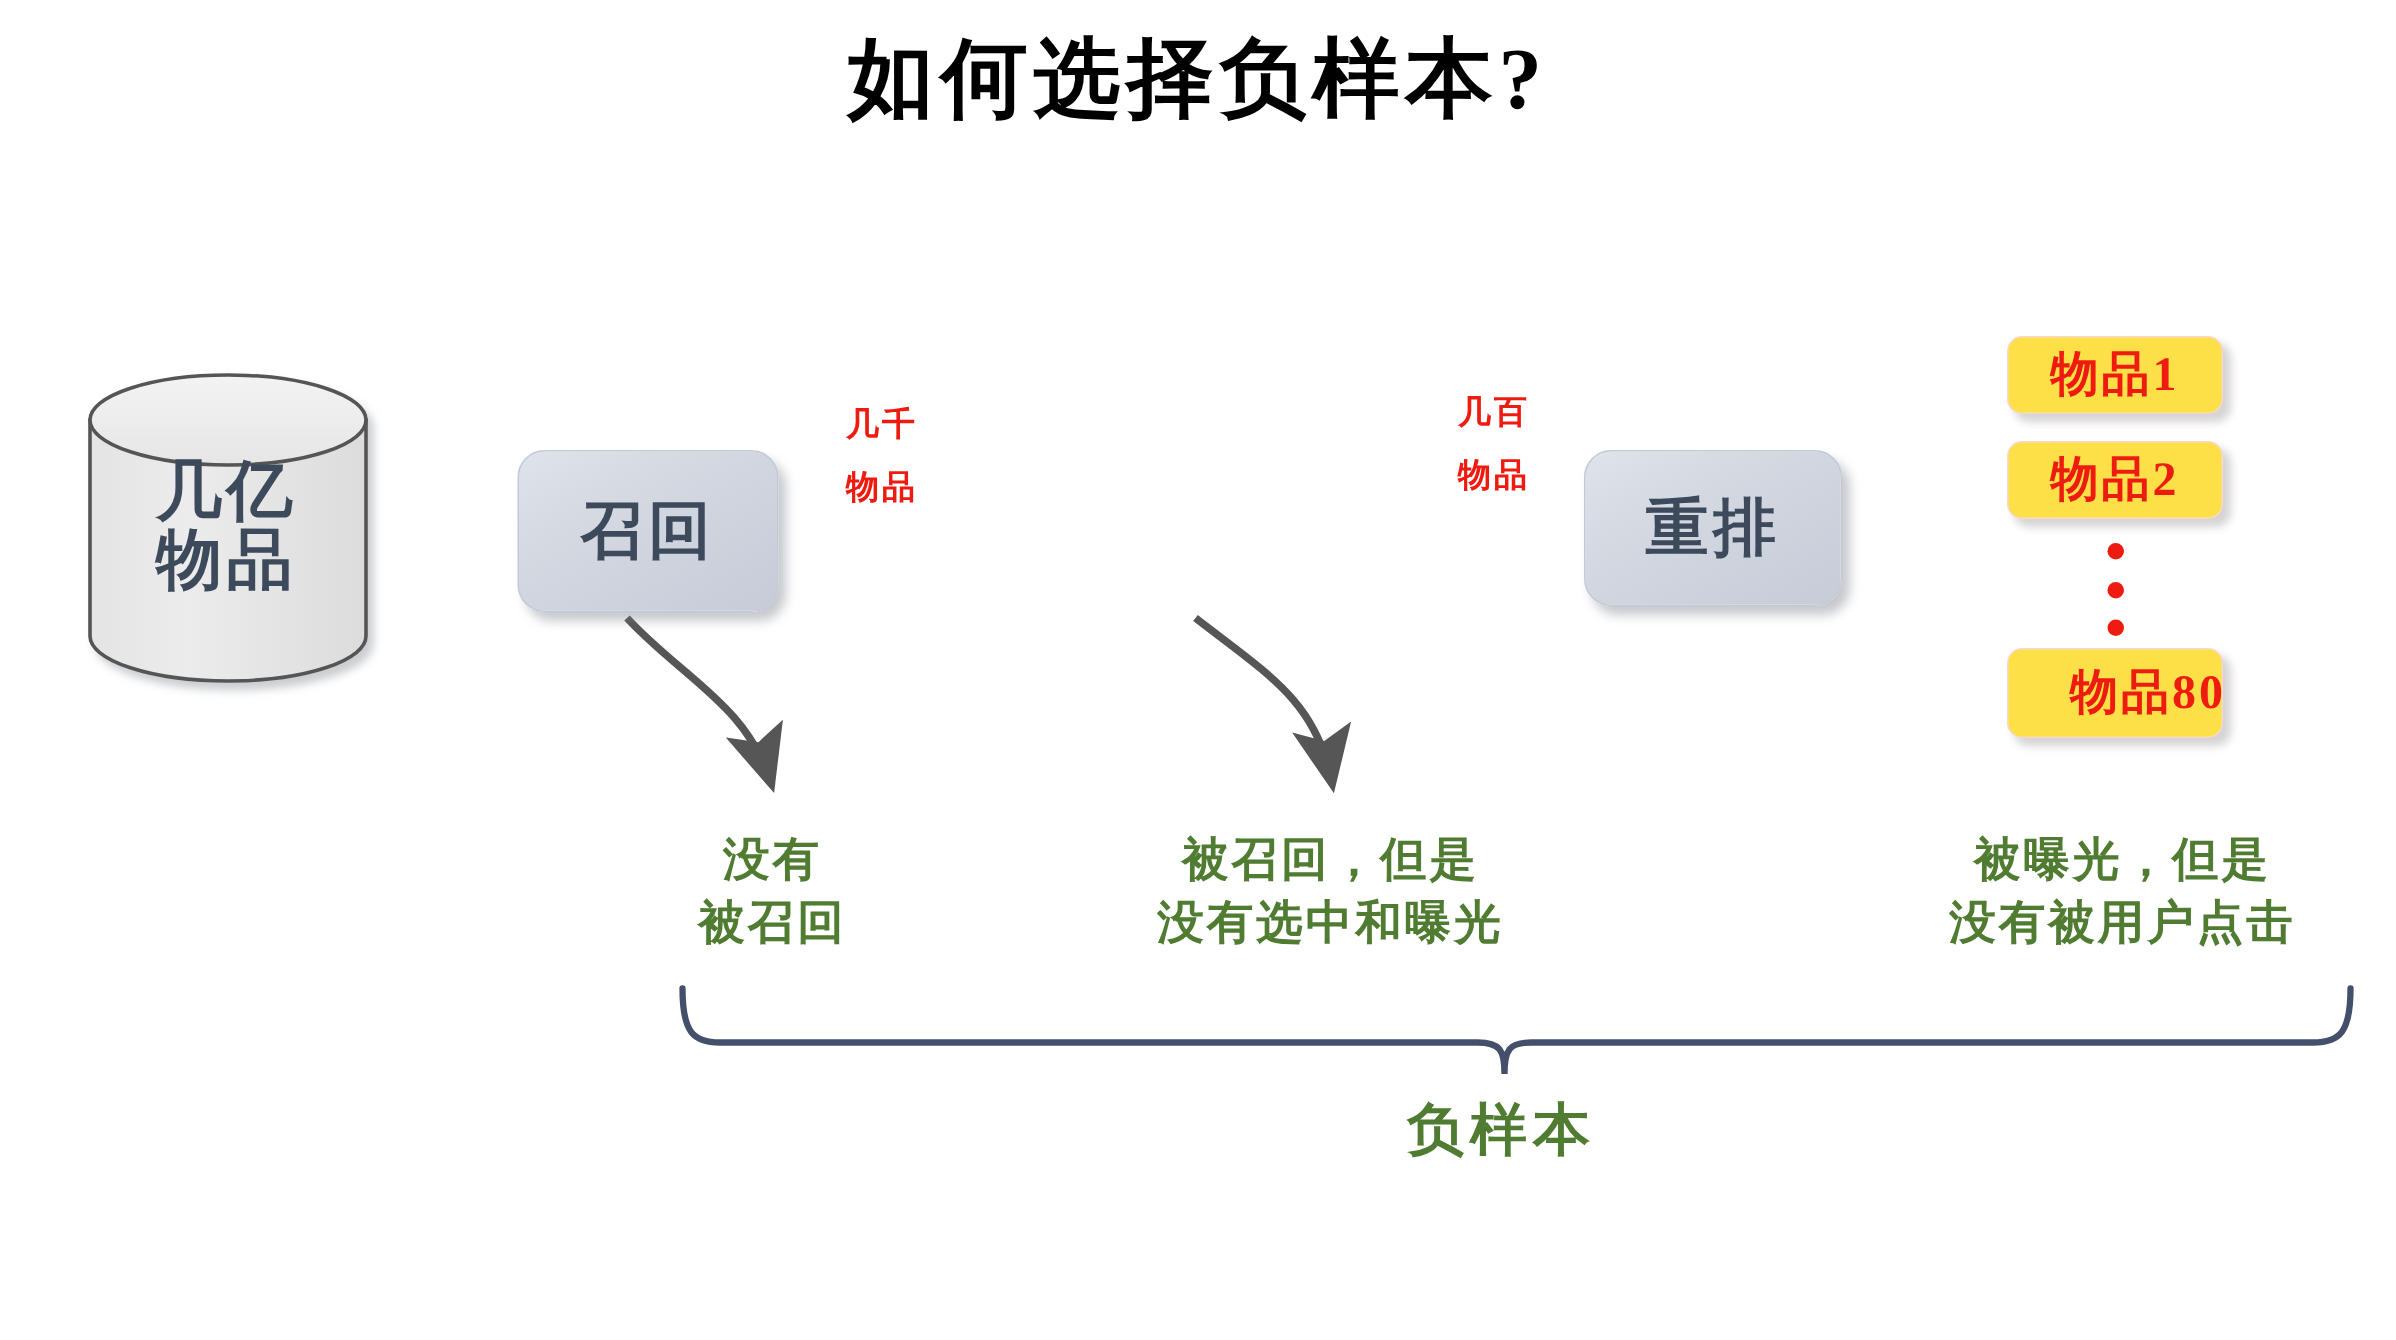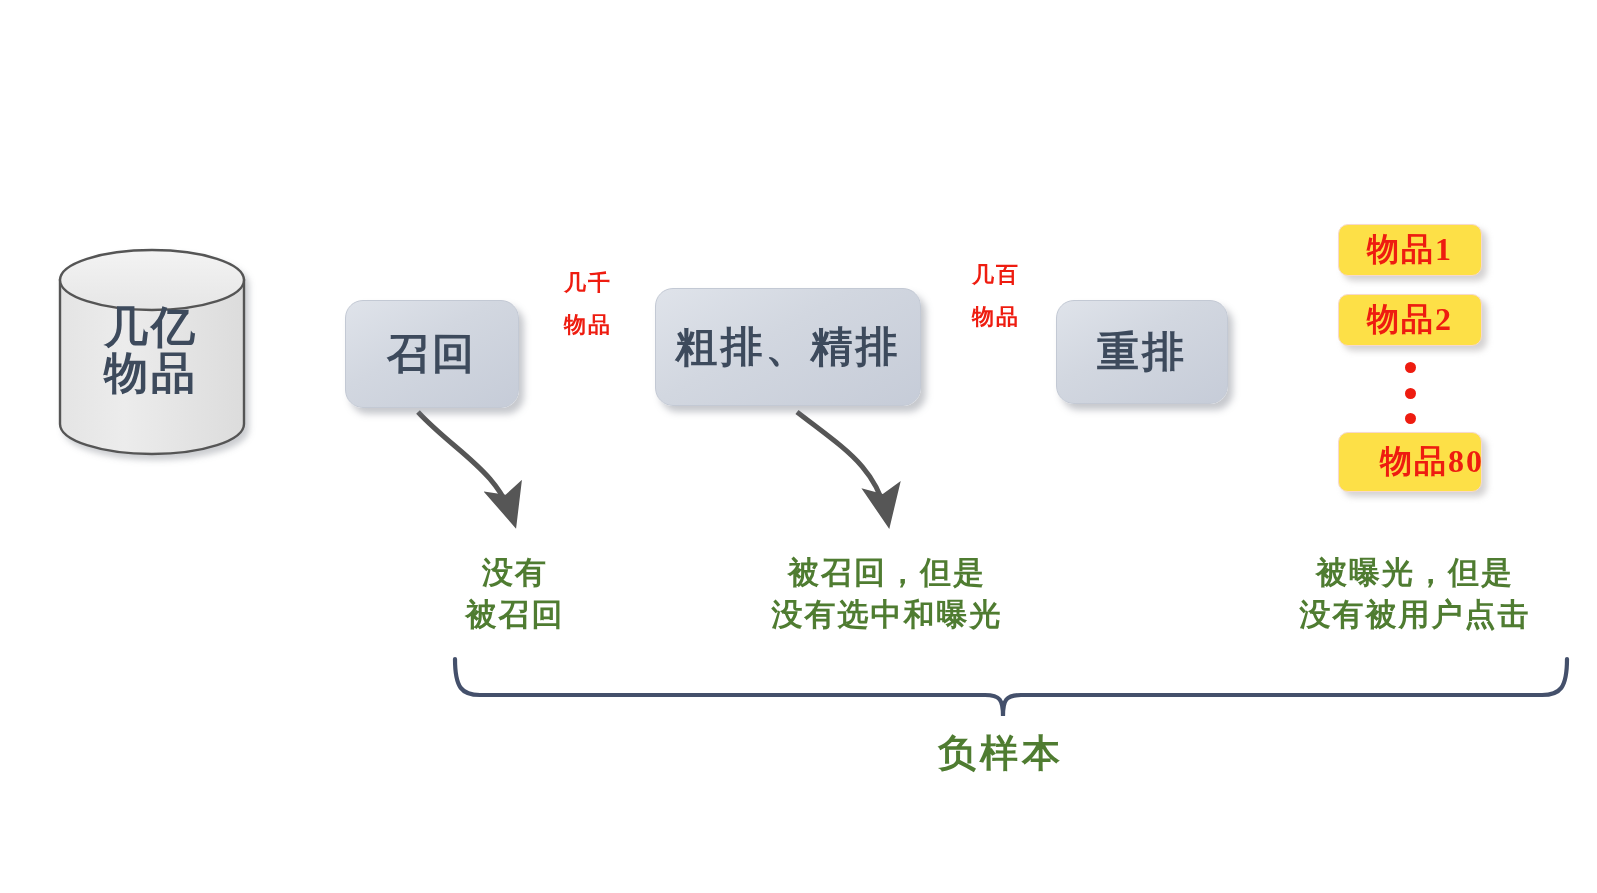--- a/index.html
+++ b/index.html
@@ -166,20 +166,21 @@
     font-weight: bold;
     letter-spacing: 4px;
     white-space: nowrap;
   }
 </style>
 </head>
 <body>
 
 <div id="canvas">
 
+  <div id="title">如何选择负样本?</div>
 
   <svg id="vector-layer" viewBox="0 0 1597 893" width="1597" height="893" xmlns="http://www.w3.org/2000/svg">
     <defs>
       <filter id="softShadow" x="-40%" y="-40%" width="200%" height="200%">
         <feDropShadow dx="4" dy="5" stdDeviation="3" flood-color="#8b8f98" flood-opacity="0.45"></feDropShadow>
       </filter>
       <filter id="arrowShadow" x="-40%" y="-60%" width="200%" height="240%">
         <feDropShadow dx="3" dy="4" stdDeviation="2.2" flood-color="#909090" flood-opacity="0.55"></feDropShadow>
       </filter>
       <linearGradient id="cylBody" x1="0" y1="0" x2="1" y2="0">
@@ -225,21 +226,20 @@
              C1560,695 1567,688 1567,659" fill="none" stroke="#44506b" stroke-width="4.2" stroke-linecap="round"></path>
   </svg>
 
   <div id="cylinder-label">
     <span>几亿</span>
     <span>物品</span>
   </div>
 
   <div class="stage-box" id="box-recall">召回</div>
 
-  <div class="stage-box" id="box-rank">粗排、精排</div>
 
   <div class="stage-box" id="box-rerank">重排</div>
 
   <div class="count-label" id="count-recall">
     <span>几千</span>
     <span>物品</span>
   </div>
 
   <div class="count-label" id="count-rank">
     <span>几百</span>

